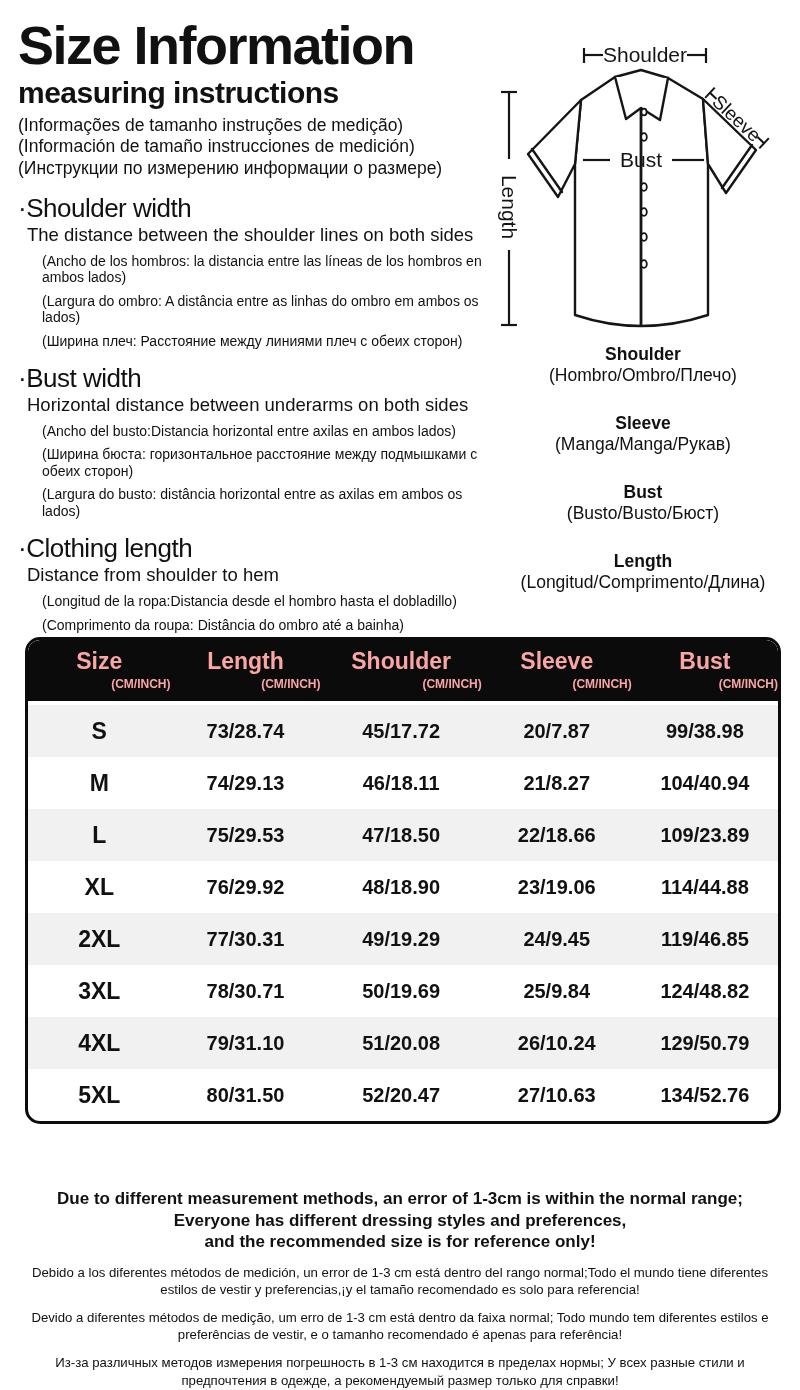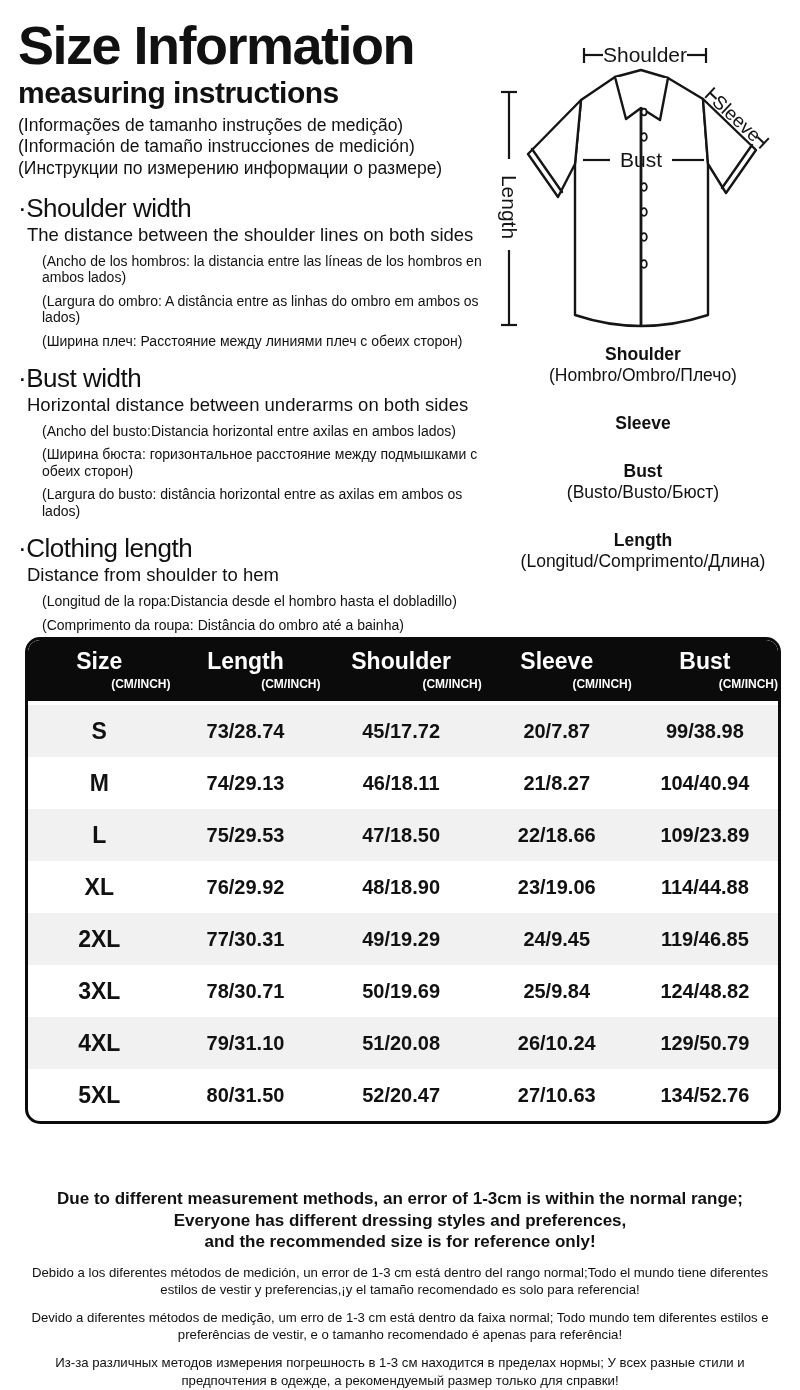--- a/index.html
+++ b/index.html
@@ -25,21 +25,21 @@
   .measure-labels{position:absolute;left:494px;top:344px;width:298px;text-align:center;}
   .measure-item{margin-bottom:27px;}
   .m-name{font-weight:700;font-size:17.5px;line-height:1.2;}
   .m-trans{font-size:17.5px;line-height:1.2;}
   
   .size-table{
     position:absolute;left:25px;top:637px;width:750px;
     border:3px solid #0b0b0b;border-radius:15px;overflow:hidden;background:#fff;
   }
   .size-table table{width:100%;border-collapse:collapse;}
-  thead th{background:#0b0b0b;color:#ffffff;padding:9px 0 10px;border-bottom:4px solid #fff;margin-top:36px;}
+  thead th{background:#0b0b0b;color:#fca5a5;padding:9px 0 10px;border-bottom:4px solid #fff;margin-top:36px;}
   thead th:first-child{border-top-left-radius:12px;}
   thead th:last-child{border-top-right-radius:12px;}
   .col-label{display:block;font-size:23px;font-weight:700;line-height:1.1;}
   .col-sub{display:block;font-size:12px;font-weight:700;margin-top:3px;text-align:right;}
   tbody td{height:50px;text-align:center;font-weight:700;font-size:20px;}
   tbody tr:nth-child(odd){background:#f1f1f1;}
   td.size-cell{font-size:23px;}
   
   .footer{position:absolute;left:28px;top:1188px;width:744px;text-align:center;}
   .notice-en{font-weight:700;font-size:17px;line-height:1.27;}
@@ -139,20 +139,21 @@
   </svg>
 </div>
 
 <div class="measure-labels">
   <div class="measure-item">
     <div class="m-name">Shoulder</div>
     <div class="m-trans">(Hombro/Ombro/Плечо)</div>
   </div>
   <div class="measure-item">
     <div class="m-name">Sleeve</div>
+    <div class="m-trans">(Manga/Manga/Рукав)</div>
   </div>
   <div class="measure-item">
     <div class="m-name">Bust</div>
     <div class="m-trans">(Busto/Busto/Бюст)</div>
   </div>
   <div class="measure-item">
     <div class="m-name">Length</div>
     <div class="m-trans">(Longitud/Comprimento/Длина)</div>
   </div>
 </div>

